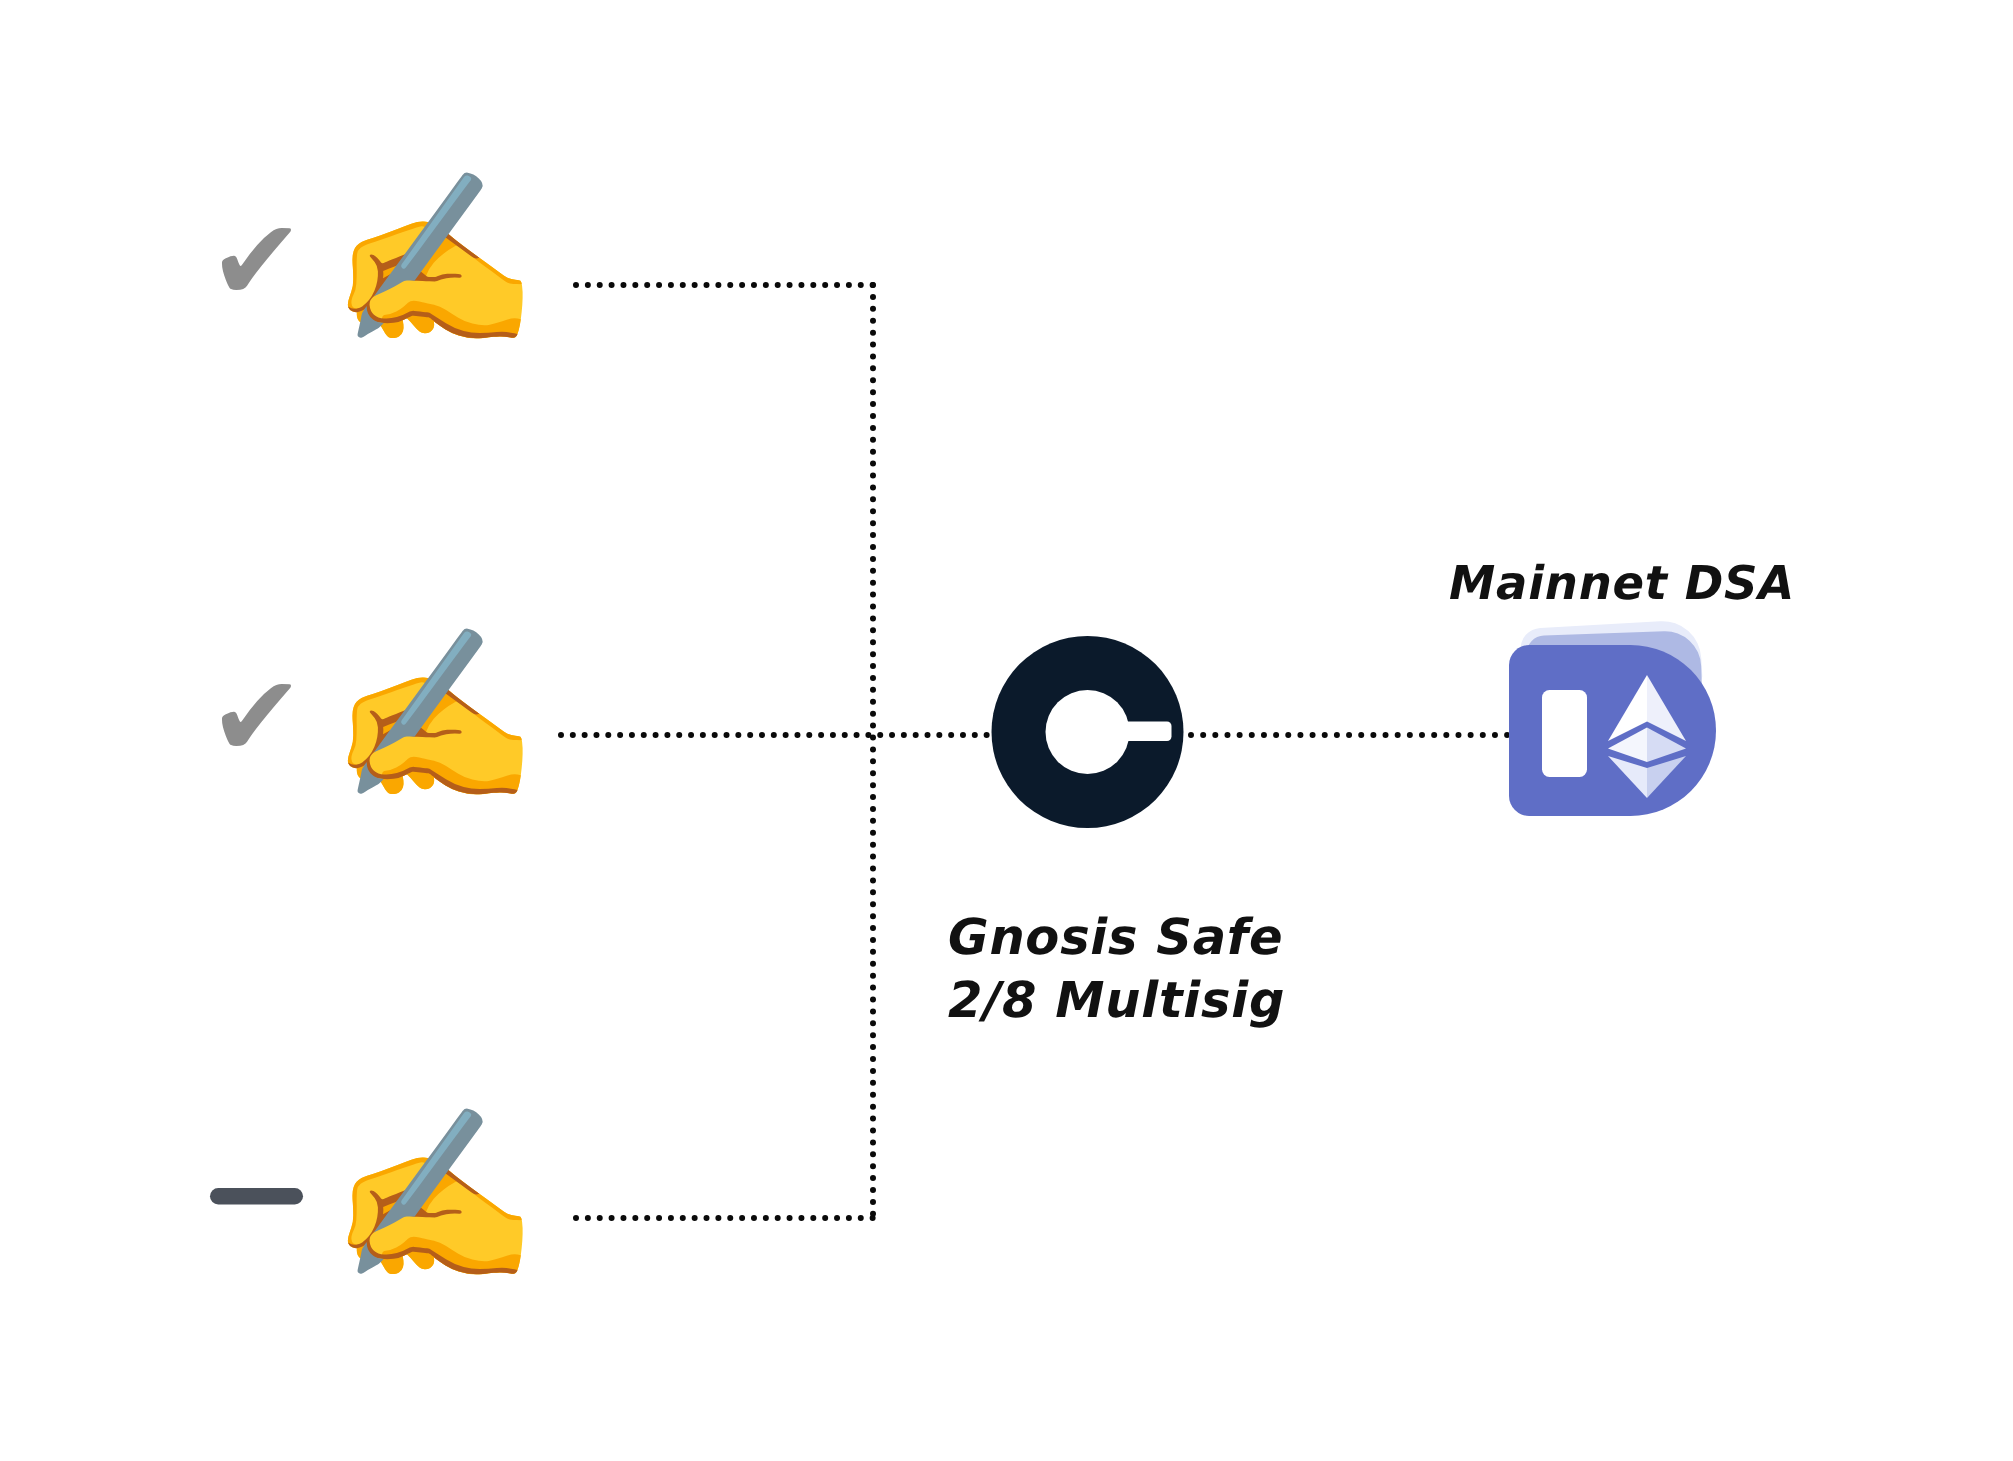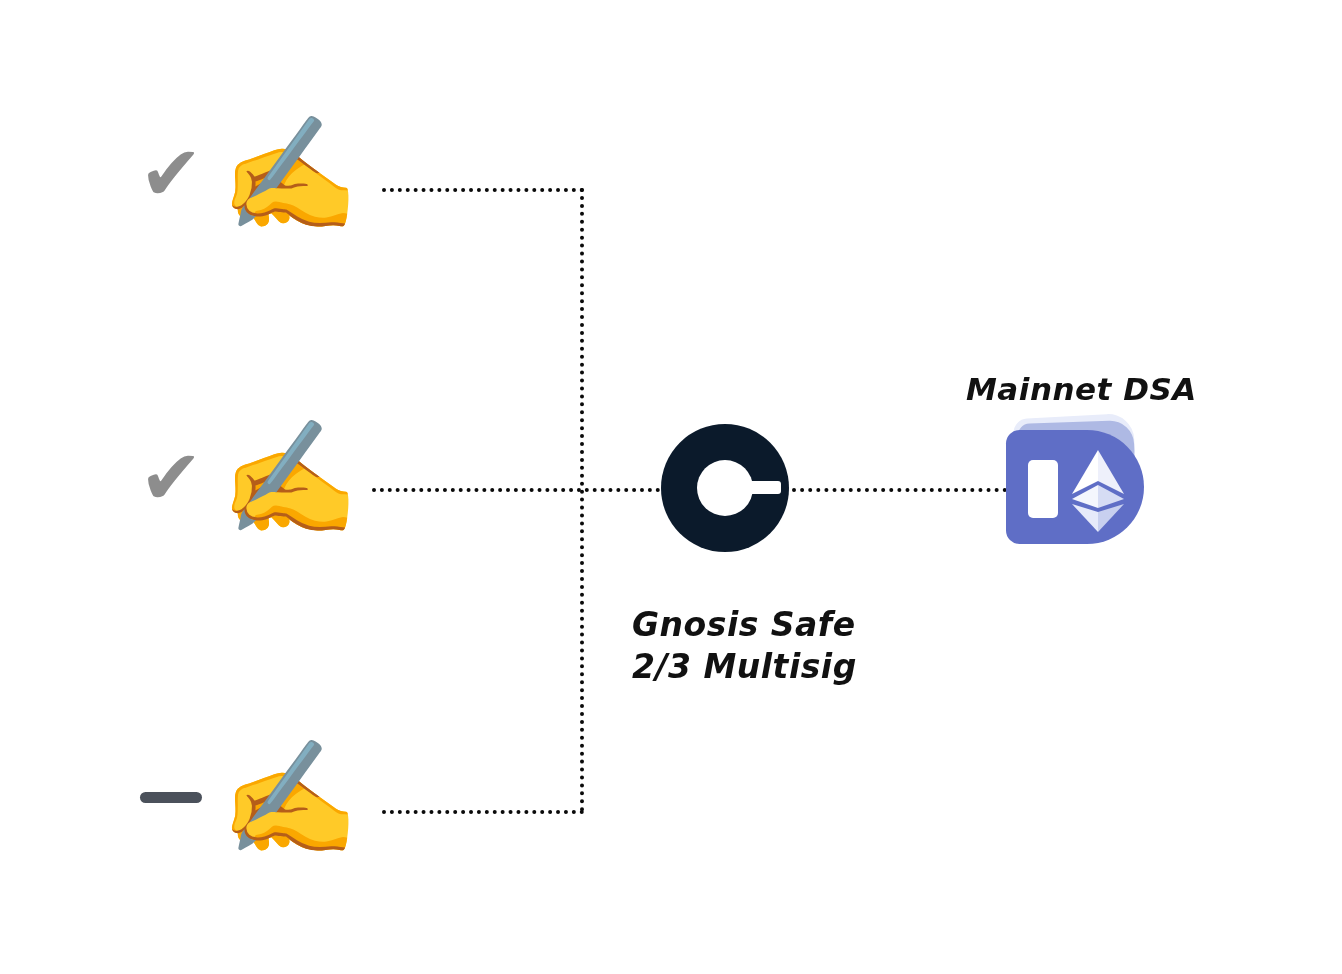--- a/index.html
+++ b/index.html
@@ -193,21 +193,21 @@
     </div>
     <div class="hand-emoji">✍️</div>
   </div>
 
   <div class="safe-logo" style="left:661px; top:424px;">
     <div class="inner-dot"></div>
     <div class="bar"></div>
   </div>
 
   <div class="hand-label" id="safe-label" style="left:632px; top:604px;">Gnosis Safe
-2/3 Multisig</div>
+2/8 Multisig</div>
 
   <div class="hand-label" id="dsa-label" style="left:966px; top:358px;margin-top:12px;">Mainnet DSA</div>
 
   <div class="wallet" style="left:1002px; top:416px;">
     <div class="pages"></div>
     <div class="pages2"></div>
     <div class="body"></div>
     <div class="slot"></div>
     <svg class="eth" viewBox="0 0 56 82">
       <polygon points="28,0 28,31 54,44" fill="#eef0fb"></polygon>

